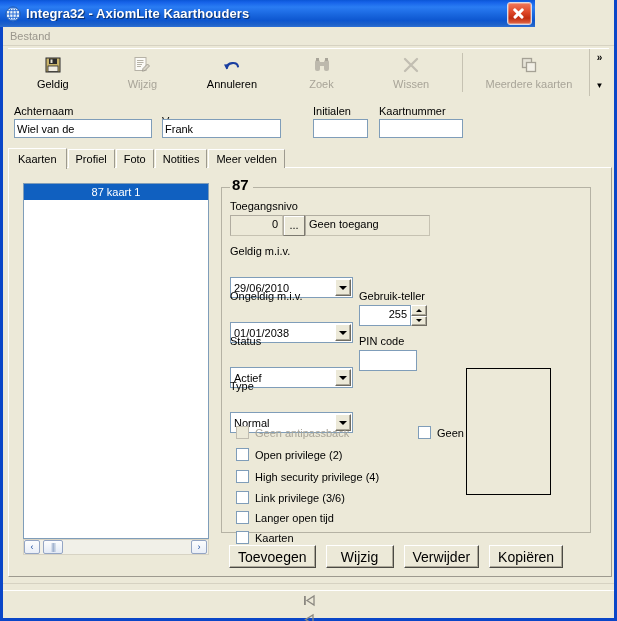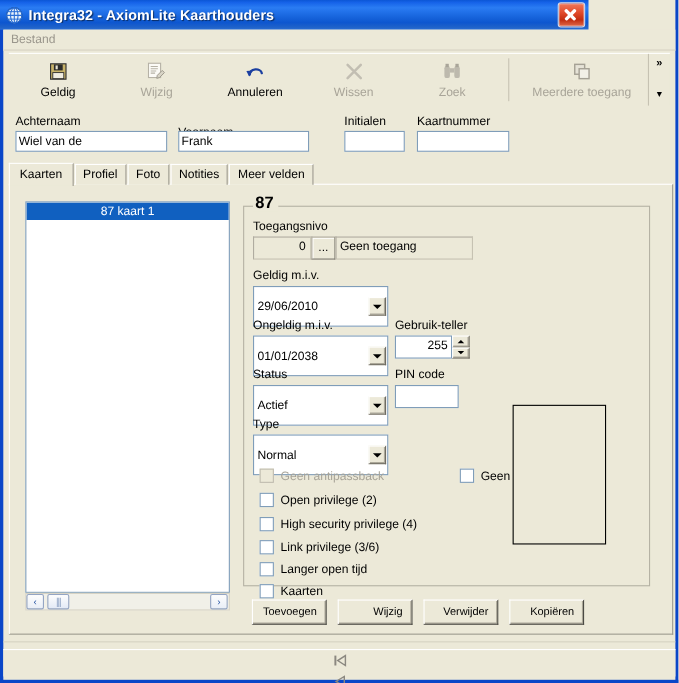--- a/index.html
+++ b/index.html
@@ -372,26 +372,27 @@
     border-left-color: #b0aca0;
     font-size: 11px;
     padding: 2px 0 0 3px;
     color: #000;
   }
 
   
   .combo {
     position: absolute;
     box-sizing: border-box;
-    height: 37px;
+    height: 21px;
     background: #ffffff;
     border: 1px solid #7f9db9;
     display: flex;
     align-items: center;
     cursor: pointer;
+    margin-top: 17px;
   }
   .combo-val {
     flex: 1 1 auto;
     font-size: 11px;
     padding-left: 3px;
     color: #000;
     white-space: nowrap;
     overflow: hidden;
   }
   .combo-btn {
@@ -504,25 +505,24 @@
   .xp-btn {
     min-width: 68px;
     height: 23px;
     box-sizing: border-box;
     background: #ece9d8;
     border: 1px solid #ffffff;
     border-right-color: #4b4a44;
     border-bottom-color: #4b4a44;
     box-shadow: inset -1px -1px 0 #aca899;
     font-family: "Liberation Sans", sans-serif;
-    font-size: 10px;
+    font-size: 14px;
     color: #000;
     cursor: pointer;
     padding: 0 8px;
-    text-align: right;
   }
 
   
   .navbar {
     position: absolute;
     left: 3px; top: 590px;
     width: 611px;
     height: 25px;
     box-sizing: border-box;
     background: #ece9d8;
@@ -618,49 +618,49 @@
           <path d="M5 11 C5 5, 15 4.5, 16 9.5" stroke="#1b3fa0" stroke-width="2.1" fill="none" stroke-linecap="round"></path>
           <path d="M2 7.5 L8 7 L4.5 12.5 Z" fill="#1b3fa0"></path>
         </svg>
       </span>
       <span class="tb-lbl">Annuleren</span>
     </div>
 
     <div class="tb-btn disabled">
       <span class="tb-ico">
         <svg width="18" height="18" viewBox="0 0 18 18">
-          <path d="M3 3 L15 15 M15 3 L3 15" stroke="#c2beb2" stroke-width="2.3" stroke-linecap="round"></path>
-        </svg>
-      </span>
-      <span class="tb-lbl">Wissen</span>
-    </div>
-
-    <div class="tb-btn disabled">
-      <span class="tb-ico">
-        <svg width="18" height="18" viewBox="0 0 18 18">
           <rect x="2" y="4" width="5" height="11" rx="2" fill="#bdb9ad"></rect>
           <rect x="11" y="4" width="5" height="11" rx="2" fill="#bdb9ad"></rect>
           <rect x="7" y="6" width="4" height="4" fill="#bdb9ad"></rect>
           <rect x="3" y="2" width="3" height="3" fill="#a9a599"></rect>
           <rect x="12" y="2" width="3" height="3" fill="#a9a599"></rect>
         </svg>
       </span>
       <span class="tb-lbl">Zoek</span>
     </div>
 
+    <div class="tb-btn disabled">
+      <span class="tb-ico">
+        <svg width="18" height="18" viewBox="0 0 18 18">
+          <path d="M3 3 L15 15 M15 3 L3 15" stroke="#c2beb2" stroke-width="2.3" stroke-linecap="round"></path>
+        </svg>
+      </span>
+      <span class="tb-lbl">Wissen</span>
+    </div>
+
     <div class="tb-sep"></div>
 
     <div class="tb-btn wide disabled">
       <span class="tb-ico">
         <svg width="18" height="18" viewBox="0 0 18 18">
           <rect x="2.5" y="2.5" width="9" height="9" fill="#e6e3d7" stroke="#a5a195" stroke-width="1.3"></rect>
           <rect x="6.5" y="6.5" width="9" height="9" fill="#f2f0e7" stroke="#a5a195" stroke-width="1.3"></rect>
         </svg>
       </span>
-      <span class="tb-lbl">Meerdere toegang</span>
+      <span class="tb-lbl">Meerdere kaarten</span>
     </div>
 
     <div class="tb-overflow">
       <span class="tb-chev">»</span>
       <span class="tb-down">▼</span>
     </div>
   </div>
 
   <div class="topform">
     <span class="fld-label" style="left:11px; top:5px;">Achternaam</span>

